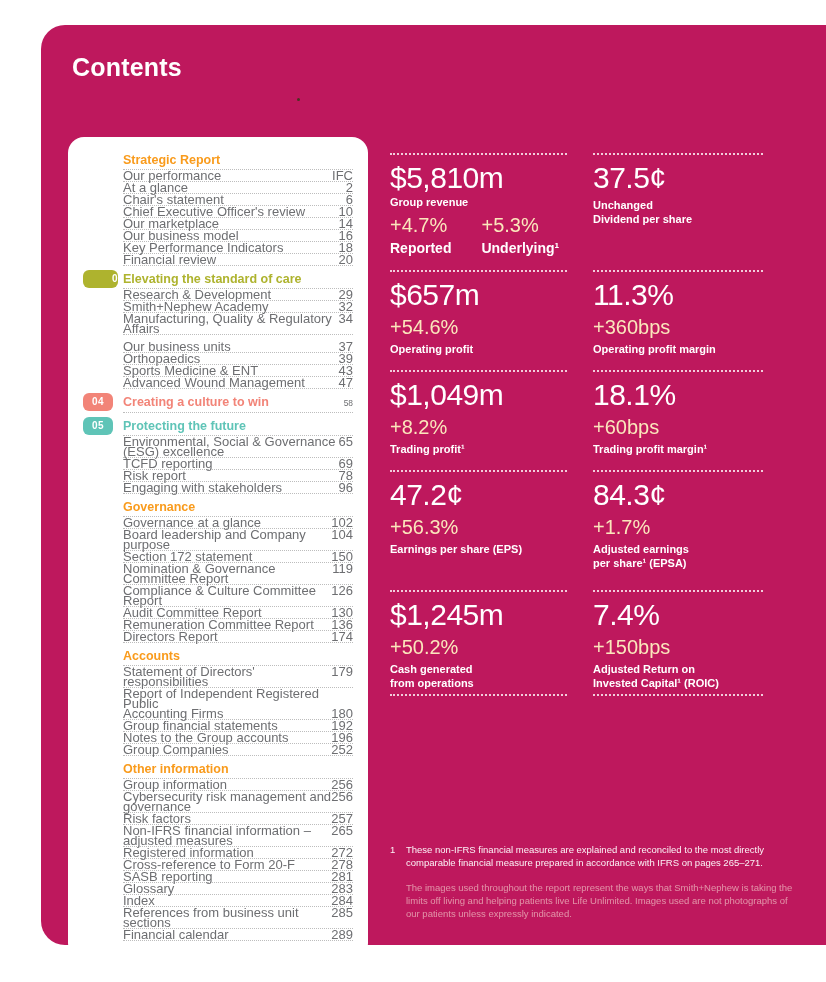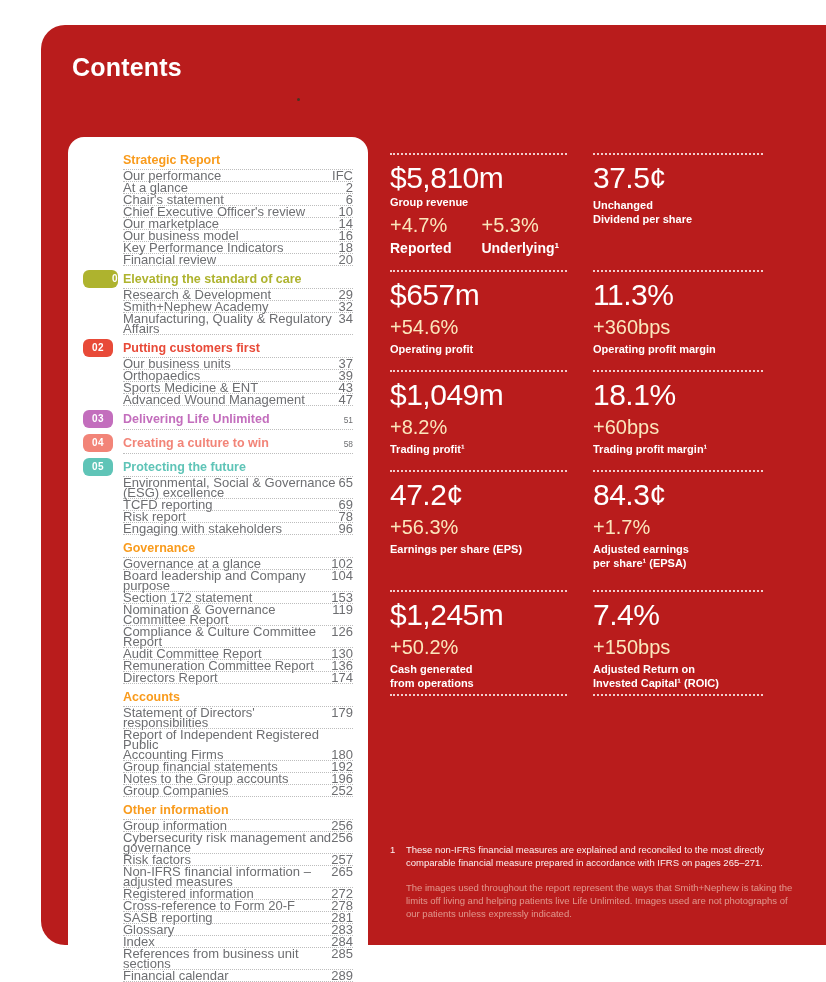--- a/index.html
+++ b/index.html
@@ -2,21 +2,21 @@
 <html><head>
 <meta charset="utf-8">
 <style>
   * { margin:0; padding:0; box-sizing:border-box; }
   html,body { background:#ffffff; }
   body { font-family:"Liberation Sans","DejaVu Sans",sans-serif; }
   .page { position:relative; width:826px; height:982px; background:#ffffff; overflow:hidden; }
 
   .orange-panel {
     position:absolute; left:41px; top:25px; width:785px; height:920px;
-    background:#b91c1c; border-radius:24px 0 0 24px;
+    background:#be185d; border-radius:24px 0 0 24px;
   }
   .page-title {
     position:absolute; left:31px; top:28px;
     font-size:25px; font-weight:bold; color:#ffffff; letter-spacing:0.2px;
   }
   .speck { position:absolute; left:256px; top:73px; width:3px; height:3px; background:#4a3321; border-radius:50%; }
 
   
   .toc-card {
     position:absolute; left:27px; top:112px; width:300px;
@@ -146,24 +146,20 @@
             <span class="toc-page">32</span>
           </div>
           <div class="toc-item">
             <div class="toc-labels">
               <div>Manufacturing, Quality &amp; Regulatory Affairs</div>
             </div>
             <span class="toc-page">34</span>
           </div>
         </div>
         <div class="toc-section">
-          <div class="toc-head">
-            <span class="toc-badge" style="background: rgb(232, 74, 56);">02</span>
-            <span class="toc-title" style="color: rgb(232, 74, 56);">Putting customers first</span>
-          </div>
           <div class="toc-item">
             <div class="toc-labels">
               <div>Our business units</div>
             </div>
             <span class="toc-page">37</span>
           </div>
           <div class="toc-item">
             <div class="toc-labels">
               <div>Orthopaedics</div>
             </div>
@@ -173,27 +169,20 @@
             <div class="toc-labels">
               <div>Sports Medicine &amp; ENT</div>
             </div>
             <span class="toc-page">43</span>
           </div>
           <div class="toc-item">
             <div class="toc-labels">
               <div>Advanced Wound Management</div>
             </div>
             <span class="toc-page">47</span>
-          </div>
-        </div>
-        <div class="toc-section">
-          <div class="toc-head">
-            <span class="toc-badge" style="background: rgb(195, 110, 189);">03</span>
-            <span class="toc-title" style="color: rgb(195, 110, 189);">Delivering Life Unlimited</span>
-            <span class="toc-page">51</span>
           </div>
         </div>
         <div class="toc-section">
           <div class="toc-head">
             <span class="toc-badge" style="background: rgb(242, 132, 120);">04</span>
             <span class="toc-title" style="color: rgb(242, 132, 120);">Creating a culture to win</span>
             <span class="toc-page">58</span>
           </div>
         </div>
         <div class="toc-section">
@@ -239,21 +228,21 @@
           <div class="toc-item">
             <div class="toc-labels">
               <div>Board leadership and Company purpose</div>
             </div>
             <span class="toc-page">104</span>
           </div>
           <div class="toc-item">
             <div class="toc-labels">
               <div>Section 172 statement</div>
             </div>
-            <span class="toc-page">153</span>
+            <span class="toc-page">150</span>
           </div>
           <div class="toc-item">
             <div class="toc-labels">
               <div>Nomination &amp; Governance Committee Report</div>
             </div>
             <span class="toc-page">119</span>
           </div>
           <div class="toc-item">
             <div class="toc-labels">
               <div>Compliance &amp; Culture Committee Report</div>

